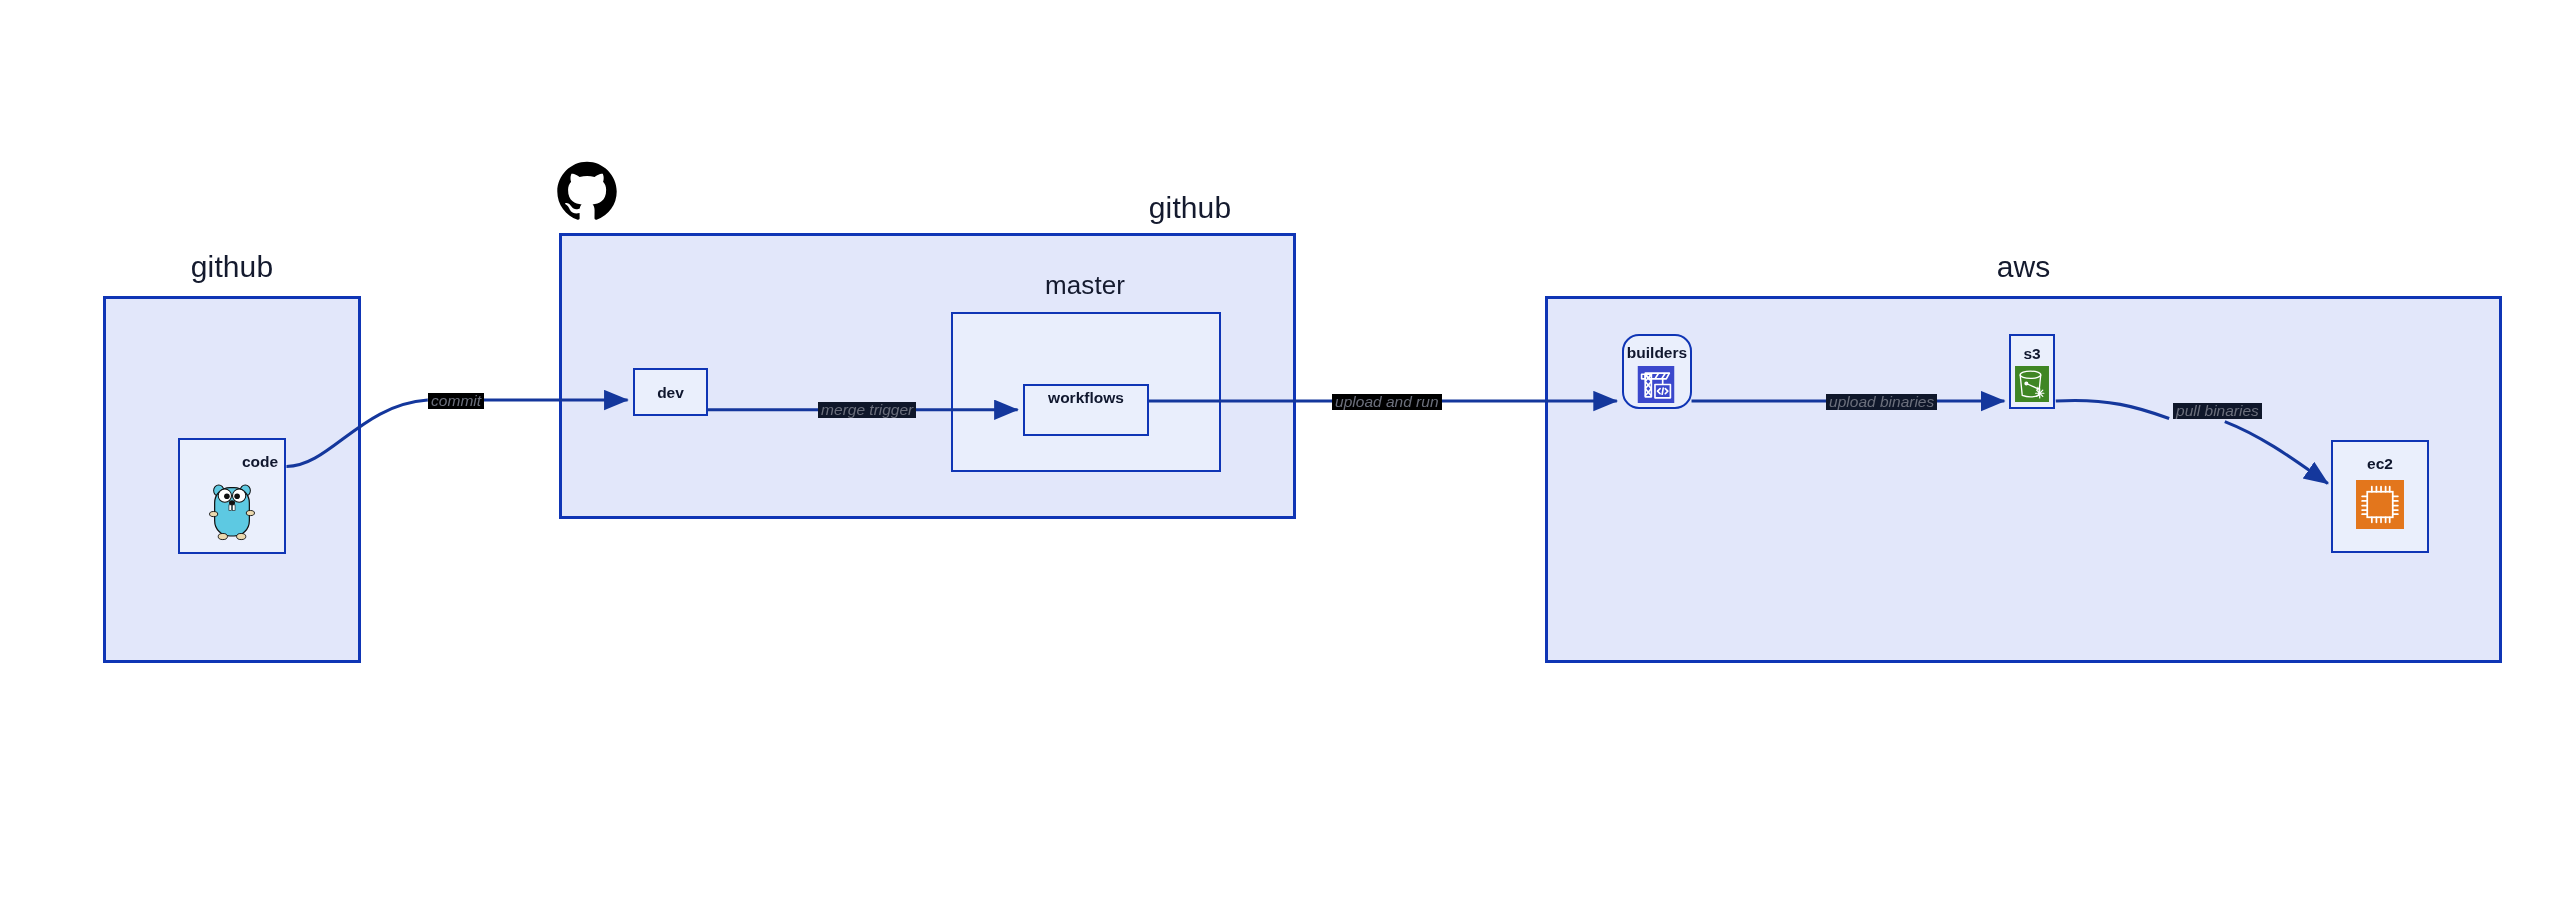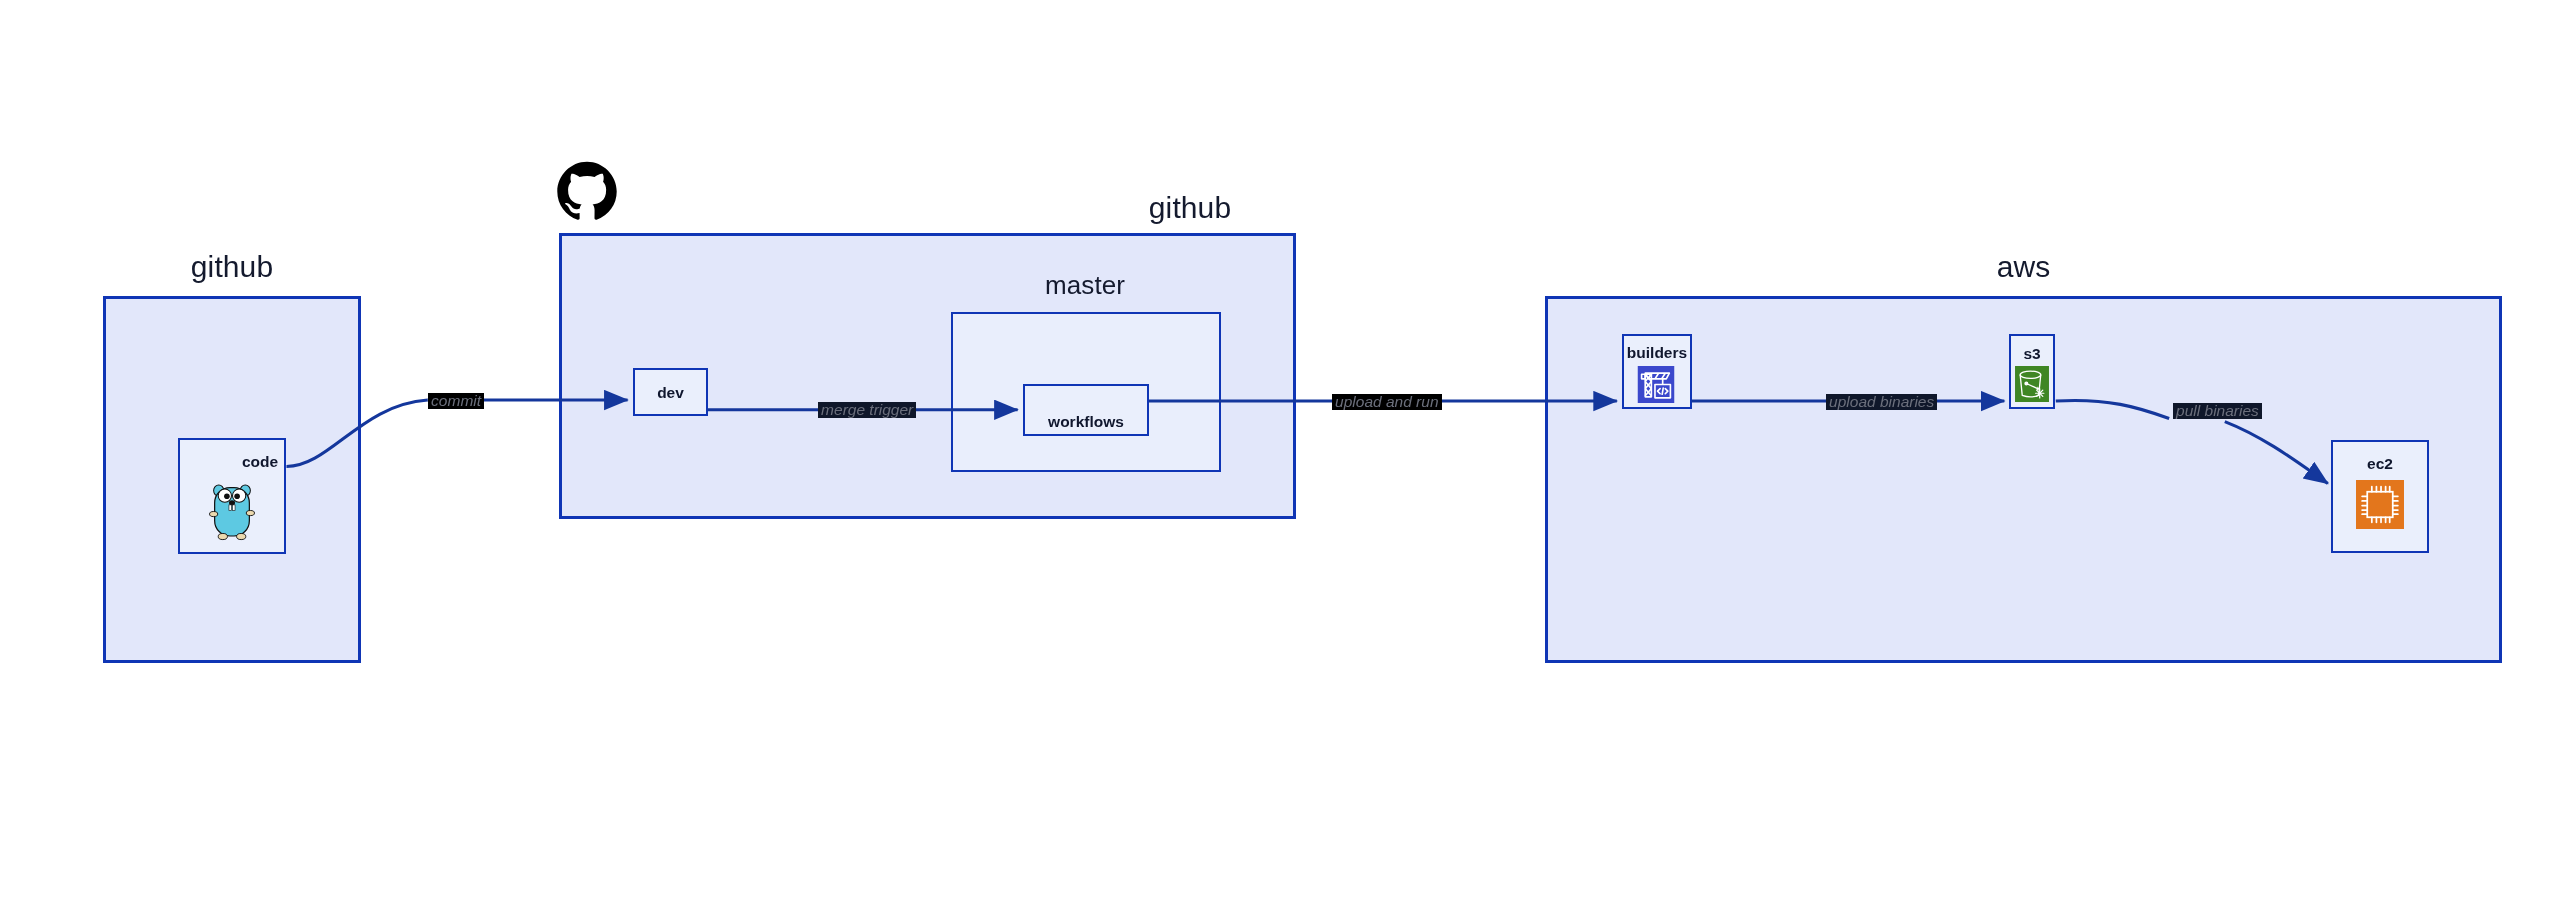--- a/index.html
+++ b/index.html
@@ -152,27 +152,27 @@
   <div class="group-box" style="left:559px; top:233px; width:737px; height:286px;"></div>
 
   <div class="group-label" style="left:951px; top:270px; width:268px; font-size:26px;">master</div>
   <div class="subgroup-box" style="left:951px; top:312px; width:270px; height:160px;"></div>
 
   <div class="node-box" style="left:633px; top:368px; width:75px; height:48px;">
     <div class="node-label" style="top:14.4px;">dev</div>
   </div>
 
   <div class="node-box" style="left:1023px; top:384px; width:126px; height:52px;">
-    <div class="node-label" style="top:27px;">workflows</div>
+    <div class="node-label" style="top:3px;">workflows</div>
   </div>
 
   <div class="group-label" style="left:1545px; top:250px; width:957px;">aws</div>
   <div class="group-box" style="left:1545px; top:296px; width:957px; height:367px;"></div>
 
-  <div class="node-box" style="left:1622px; top:334px; width:70px; height:75px;">
+  <div class="node-box" style="left:1622px; top:334px; width:70px; height:75px;border-radius:17px;">
     <div class="node-label" style="top:8.2px;">builders</div>
   </div>
   <div class="node-icon" style="left:1656px; top:366px; transform:translateX(-50%);">
     <svg width="37" height="37" viewBox="0 0 72 72">
       <rect x="0" y="0" width="72" height="72" fill="#3b48cc"></rect>
       <g stroke="#ffffff" stroke-width="3.2" fill="none" stroke-linejoin="round">
 
         <rect x="15" y="16" width="12" height="44"></rect>
         <line x1="15" y1="16" x2="27" y2="30"></line>
         <line x1="27" y1="16" x2="15" y2="30"></line>

